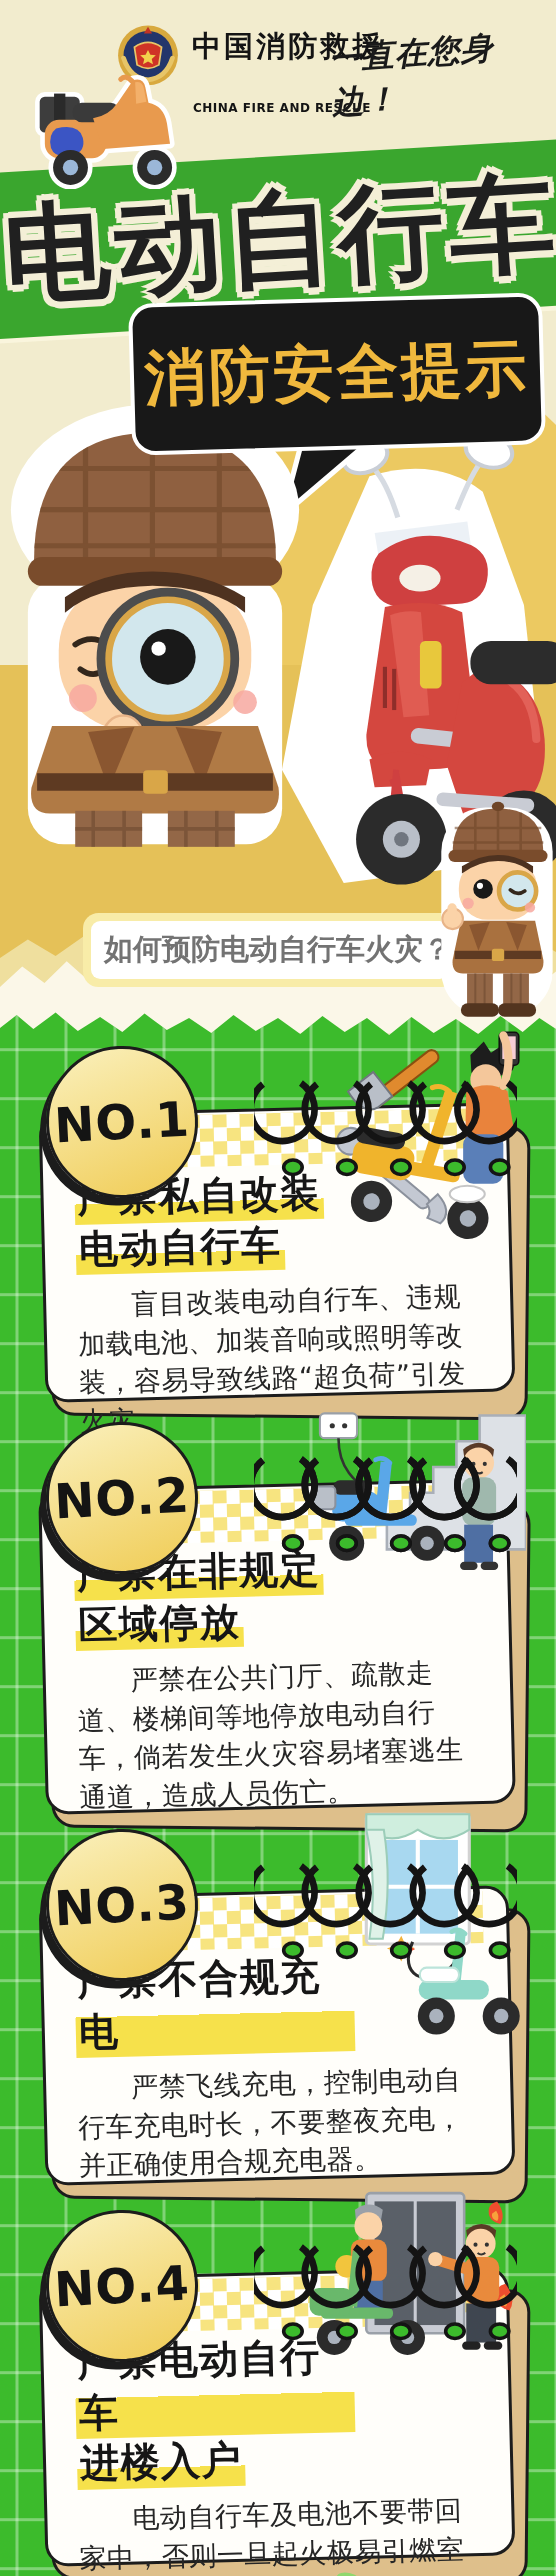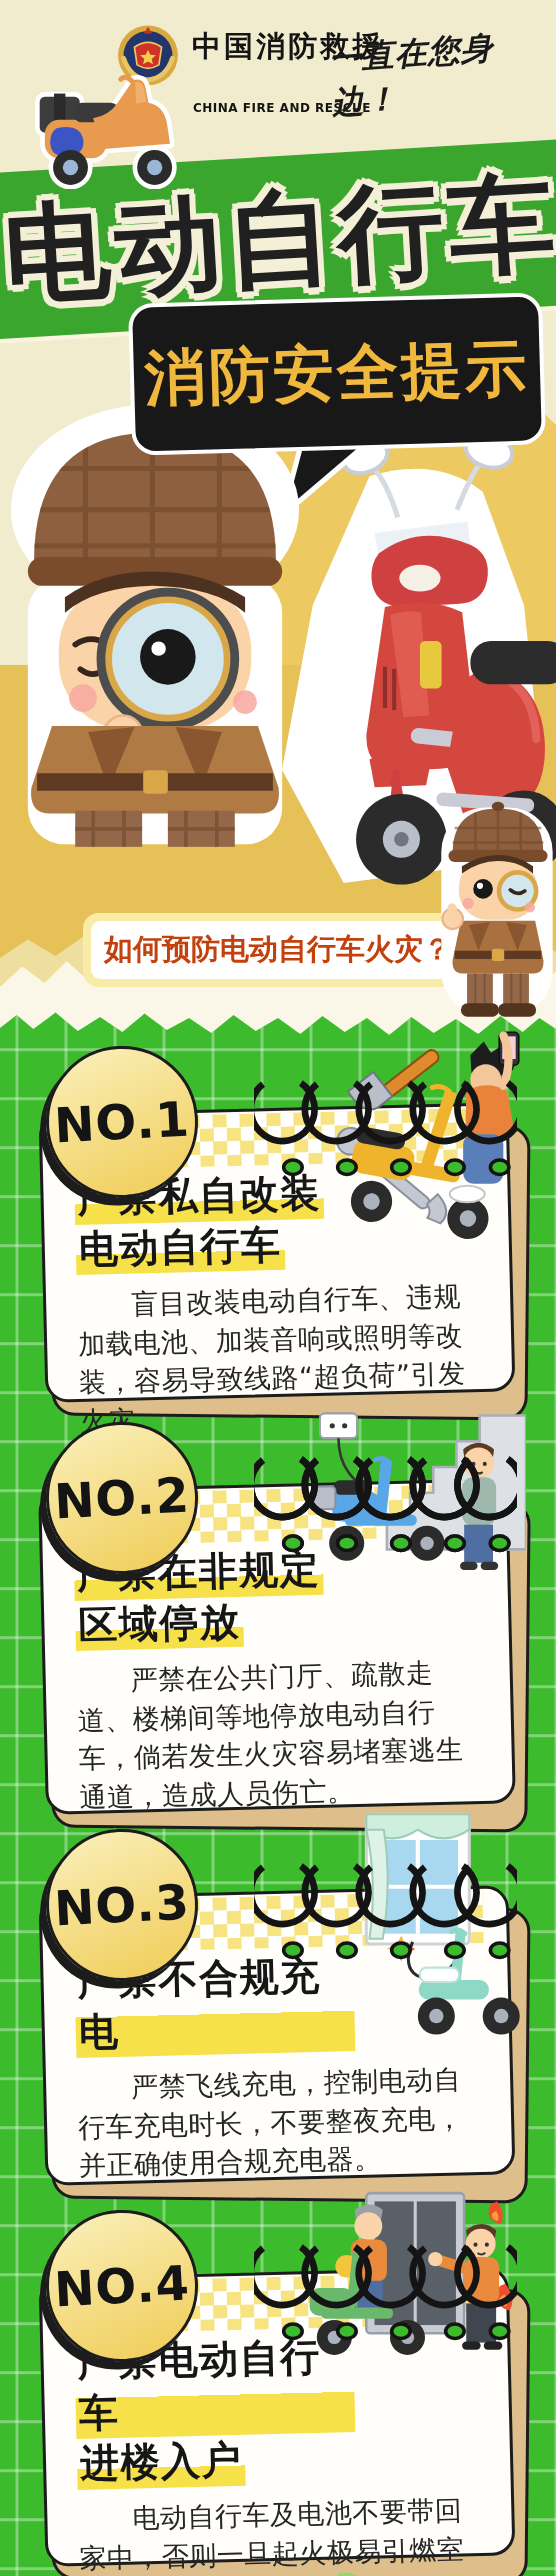--- a/index.html
+++ b/index.html
@@ -43,21 +43,21 @@
   .sticker-scooter{left:25px;top:71px;z-index:7;}
   .detective-big{left:-2.1px;top:391px;z-index:5;}
   .scooter-red{left:215px;top:399px;z-index:4;}
   .detective-mini{left:434px;top:792px;z-index:9;}
 
   
   .qbar{left:83px;top:913px;width:374px;height:74px;background:#f8eca8;border-radius:15.5px;
     padding:7.7px;box-sizing:border-box;z-index:8;}
   .qbar-inner{width:100%;height:100%;background:#fff;border-radius:9.3px;display:flex;align-items:center;
     padding:0 13.4px;box-sizing:border-box;gap:7.2px;}
-  .qbar-text{font-size:29px;font-weight:900;color:#c2410c;white-space:nowrap;flex:1;}
+  .qbar-text{font-size:29px;font-weight:900;color:#737373;white-space:nowrap;flex:1;}
 
   
   .card-group{left:40px;width:482px;z-index:10;}
   .card-shadow{position:absolute;left:13.4px;top:77px;width:470px;background:#debf8b;border:3.1px solid #1c1c1c;
     border-radius:23px;transform:rotate(.6deg);}
   .card{position:absolute;left:2.1px;top:62px;width:470px;background:#fffefa;border:3.1px solid #1c1c1c;
     border-radius:23px;transform:rotate(-1.4deg);box-sizing:border-box;z-index:2;}
   .checker{position:absolute;left:106px;top:66px;width:337px;height:52px;z-index:3;opacity:.96;
     background:repeating-conic-gradient(#f7e37b 0% 25%,#ffffff 0% 50%) 0 0/27px 27px;transform:rotate(-1.4deg);}
   .rings{position:absolute;left:214px;top:4.1px;z-index:5;}

